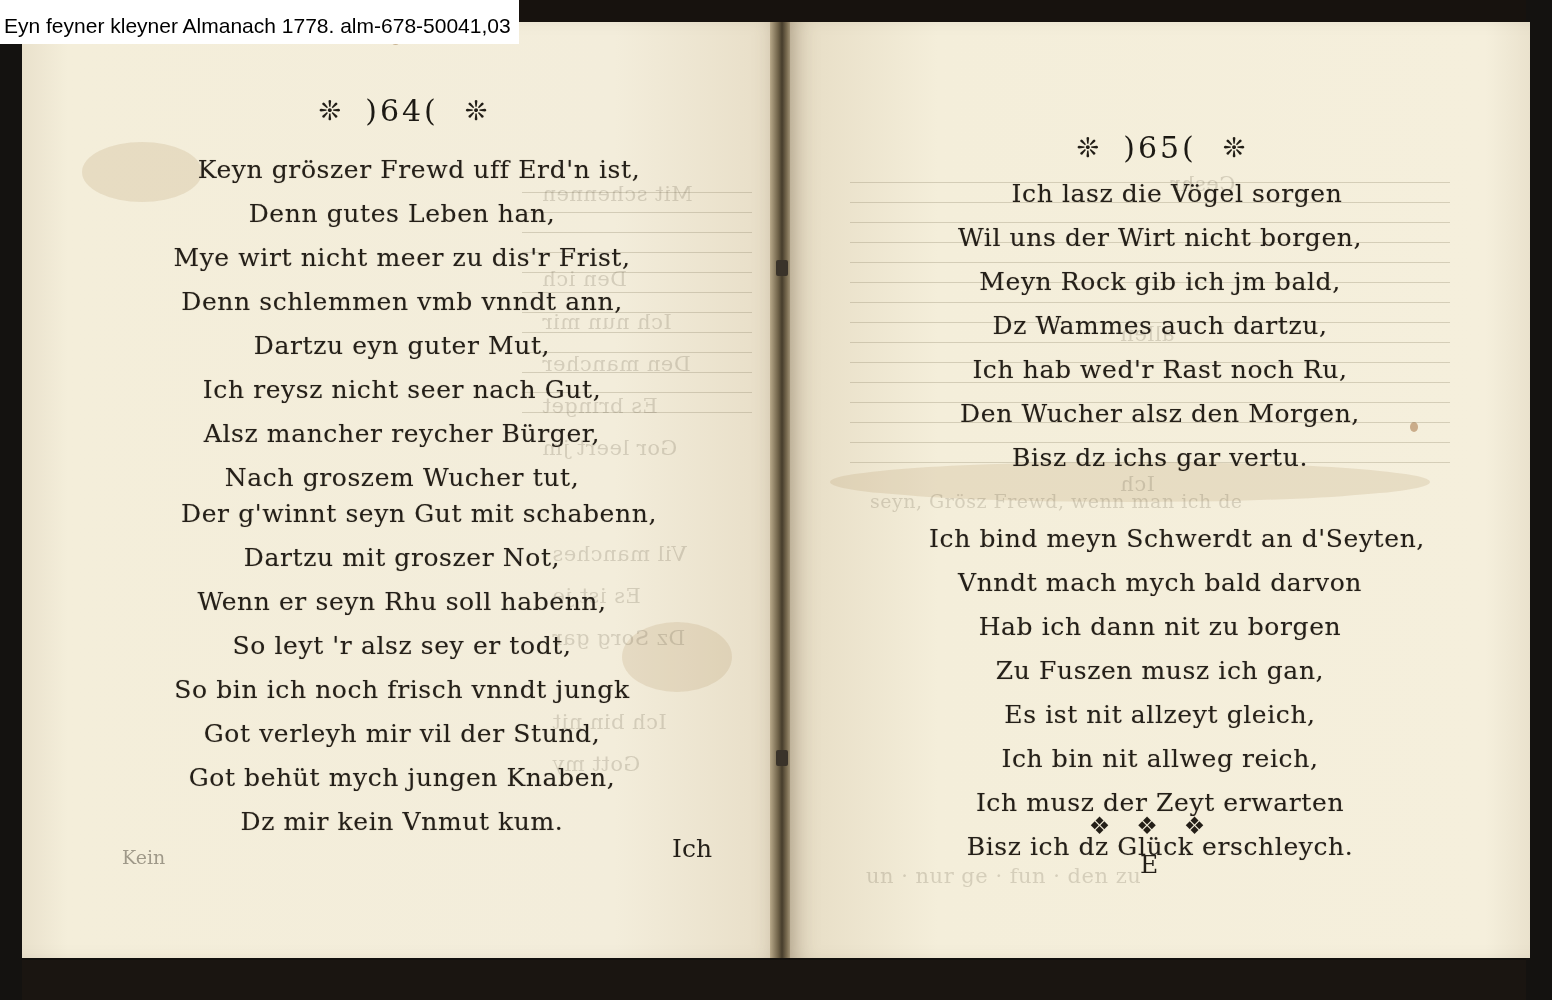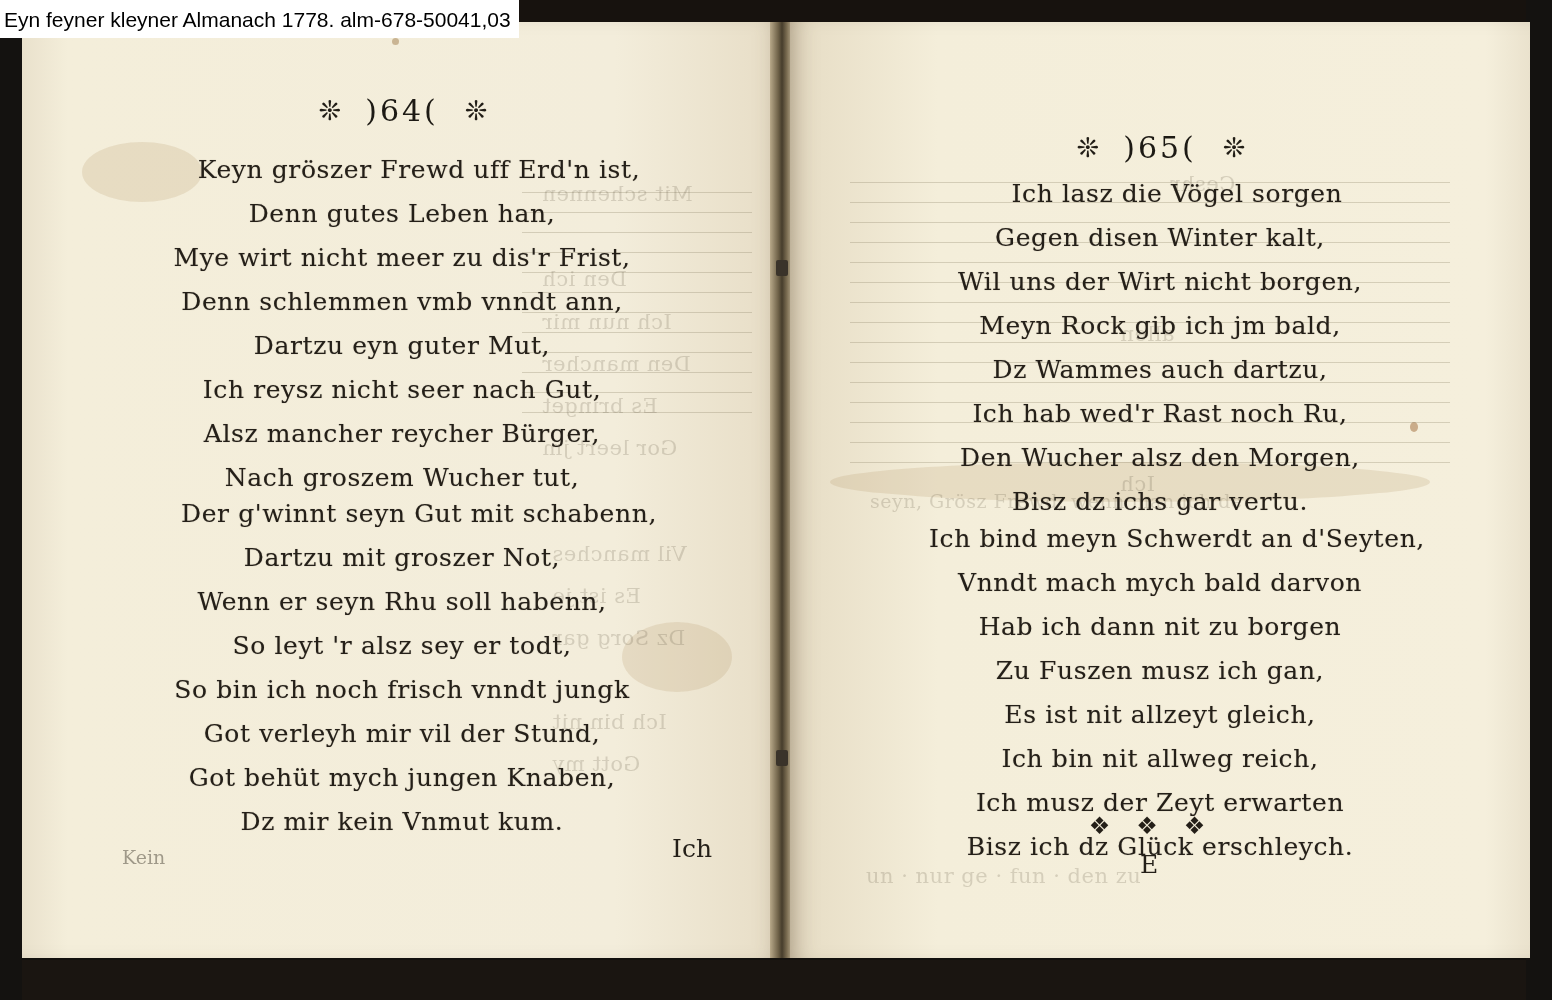--- a/index.html
+++ b/index.html
@@ -191,21 +191,21 @@
 
   
   .title-overlay {
     position: absolute;
     left: 0;
     top: 0;
     background: #ffffff;
     color: #000000;
     font-family: "Liberation Sans", sans-serif;
     font-size: 21px;
-    padding: 8px 8px 6px 4px;
+    padding: 14px 8px 6px 4px;
     white-space: nowrap;
     z-index: 40;
   }
 </style>
 </head>
 <body>
 
 <div id="viewer">
 
   <div class="book">
@@ -308,21 +308,20 @@
       <div class="showthrough" style="left:330px; top:450px;">Ich</div>
       <div class="showthrough" style="left:80px; top:468px; transform:none; font-size:19px;">seyn, Grösz Frewd, wenn man ich de</div>
       <div class="showthrough" style="left:76px; top:818px; transform:none; font-size:21px;margin-top:24px;">un  ·  nur   ge · fun · den  zu</div>
 
       <div class="headline" style="top:92px;margin-top:13px;">
         <span class="orn">❊</span><span class="pageno">)</span><span class="pageno">65</span><span class="pageno">(</span><span class="orn">❊</span>
       </div>
 
       <div class="stanza" style="top:150px;">
         <div class="verse indent">Ich lasz die Vögel sorgen</div>
-        <div class="verse">Gegen disen Winter kalt,</div>
         <div class="verse">Wil uns der Wirt nicht borgen,</div>
         <div class="verse">Meyn Rock gib ich jm bald,</div>
         <div class="verse">Dz Wammes auch dartzu,</div>
         <div class="verse">Ich hab wed'r Rast noch Ru,</div>
         <div class="verse">Den Wucher alsz den Morgen,</div>
         <div class="verse">Bisz dz ichs gar vertu.</div>
       </div>
 
       <div class="stanza" style="top:495px;">
         <div class="verse indent">Ich bind meyn Schwerdt an d'Seyten,</div>

